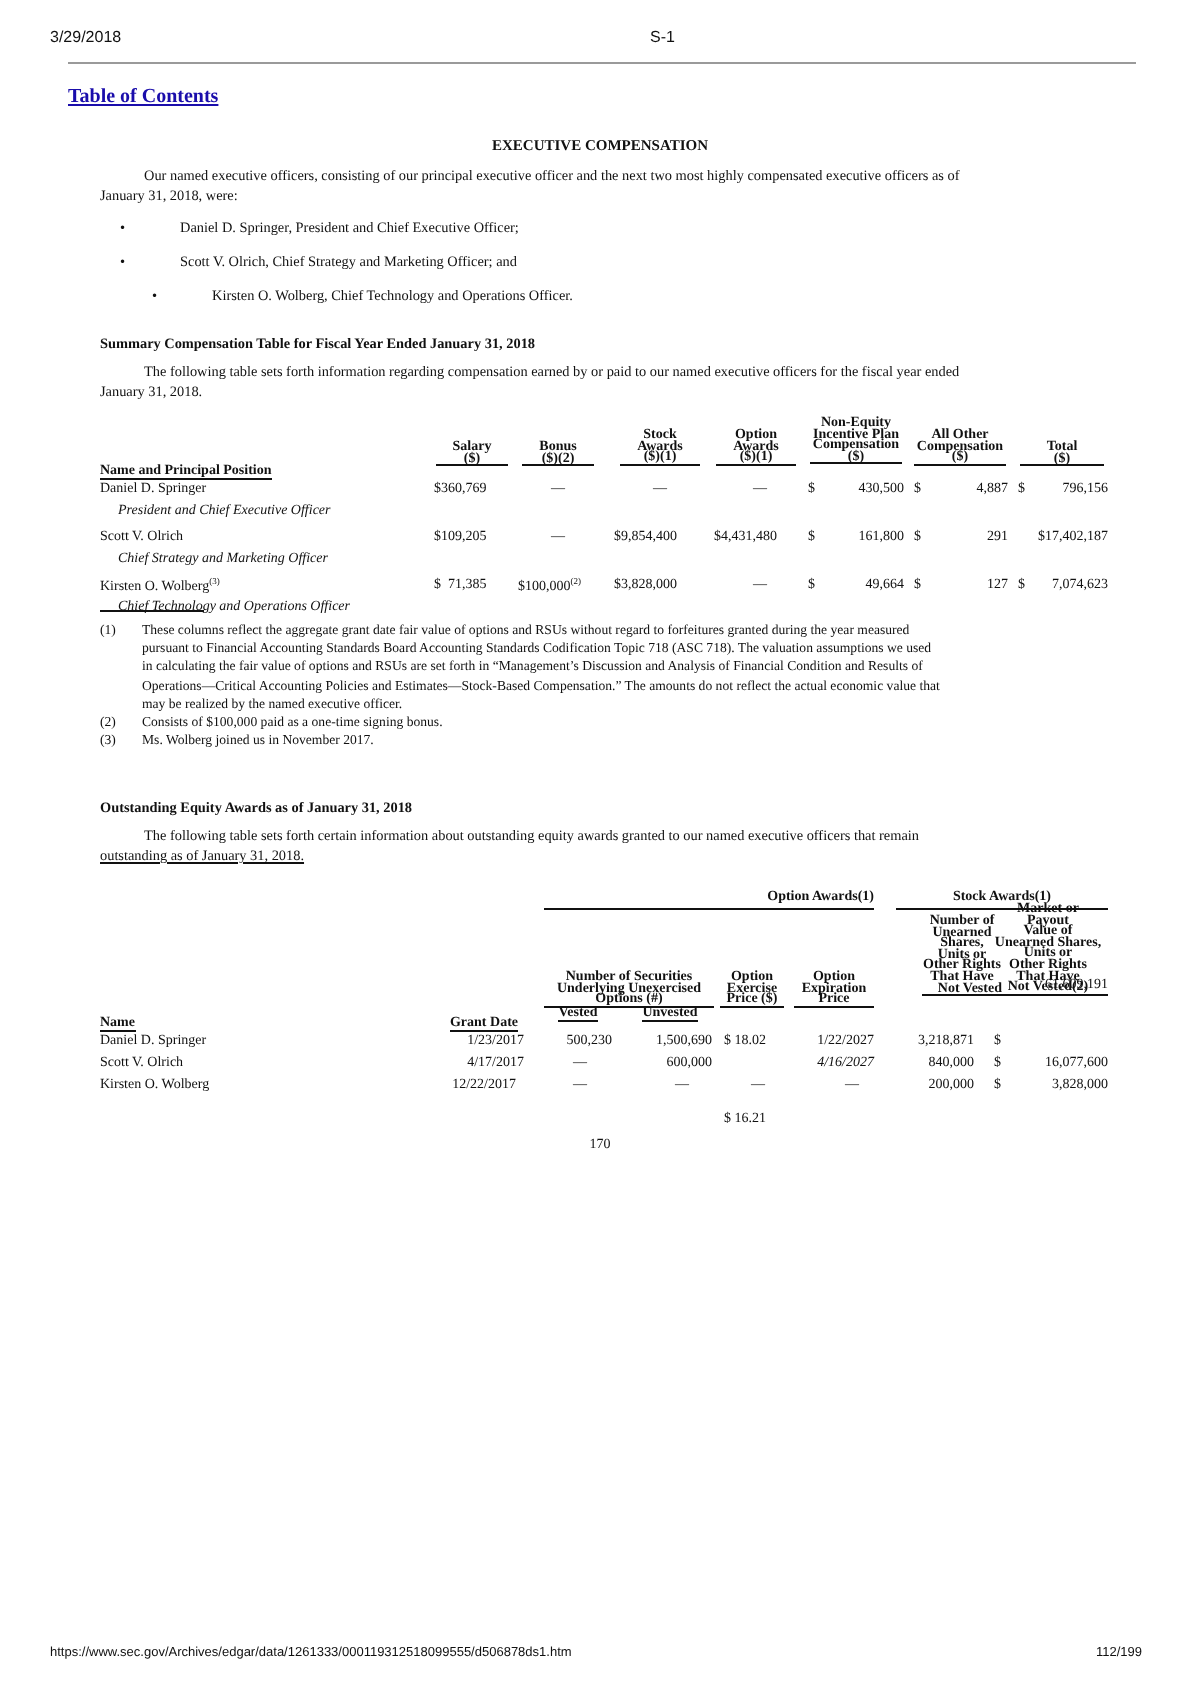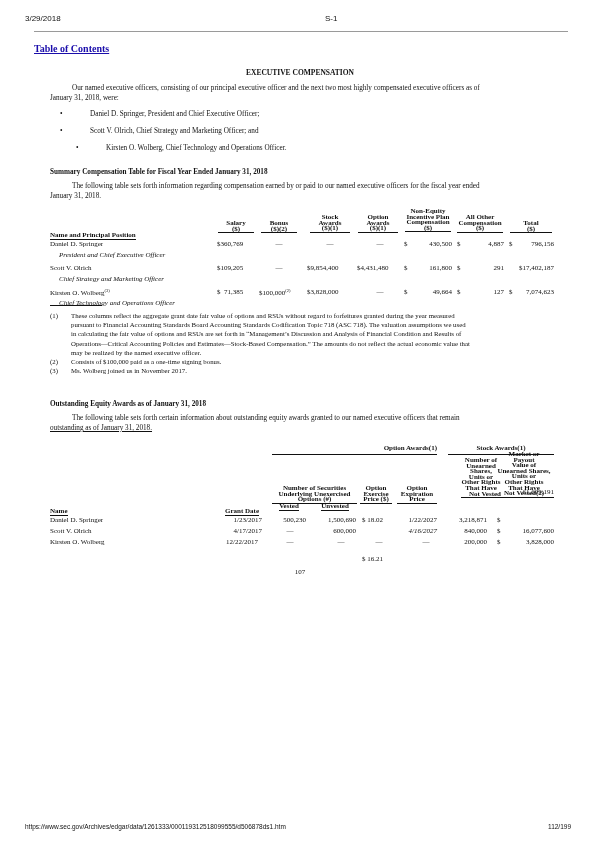--- a/index.html
+++ b/index.html
@@ -223,16 +223,16 @@
     <div class="cell c" style="left:279px; top:538px; width:22px;">—</div>
     <div class="cell c" style="left:330px; top:538px; width:22px;">—</div>
     <div class="cell c" style="left:368px; top:538px; width:22px;">—</div>
     <div class="cell c" style="left:415px; top:538px; width:22px;">—</div>
     <div class="cell r" style="left:445px; top:538px; width:42px;">200,000</div>
     <div class="cell" style="left:497px; top:538px;">$</div>
     <div class="cell r" style="left:505px; top:538px; width:49px;">3,828,000</div>
   </div>
 </div>
 
-<div class="abs serif pg-num">107</div>
+<div class="abs serif pg-num">170</div>
 
 <div class="abs sans footer-url">https://www.sec.gov/Archives/edgar/data/1261333/000119312518099555/d506878ds1.htm</div>
 <div class="abs sans footer-pg">112/199</div>
 
 </body></html>

